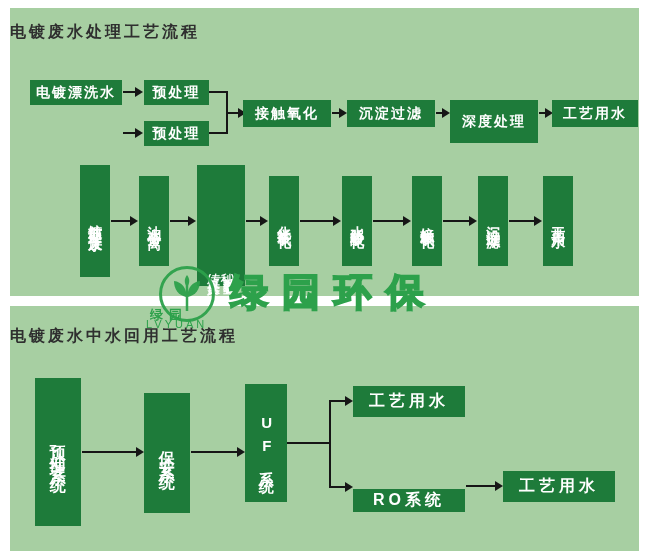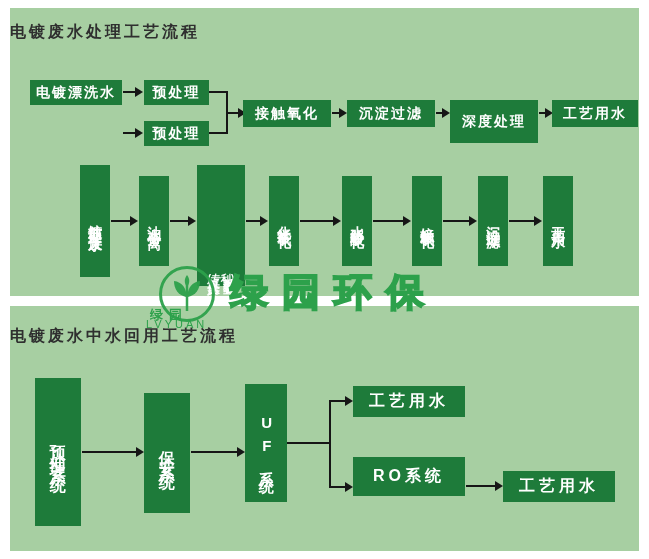--- a/index.html
+++ b/index.html
@@ -114,17 +114,17 @@
 
   <div class="gbox vtext" style="left:245px;top:384px;width:42px;height:118px;font-size:15px;letter-spacing:6px">UF系统</div>
 
   <div class="hline" style="left:287px;top:442px;width:44px"></div>
   <div class="vline" style="left:329px;top:400px;height:88px"></div>
   <div class="arr" style="left:329px;top:400px;width:16px"></div>
   <div class="arr" style="left:329px;top:486px;width:16px"></div>
 
   <div class="gbox" style="left:353px;top:386px;width:112px;height:31px;font-size:16px;letter-spacing:4px">工艺用水</div>
 
-  <div class="gbox" style="left:353px;top:457px;width:112px;height:39px;font-size:16px;letter-spacing:4px">RO系统</div>
+  <div class="gbox" style="left:353px;top:489px;width:112px;height:23px;font-size:16px;letter-spacing:4px">RO系统</div>
   <div class="arr" style="left:466px;top:485px;width:29px"></div>
   <div class="gbox" style="left:503px;top:471px;width:112px;height:31px;font-size:16px;letter-spacing:4px">工艺用水</div>
 
 </div>
 
 </body></html>

